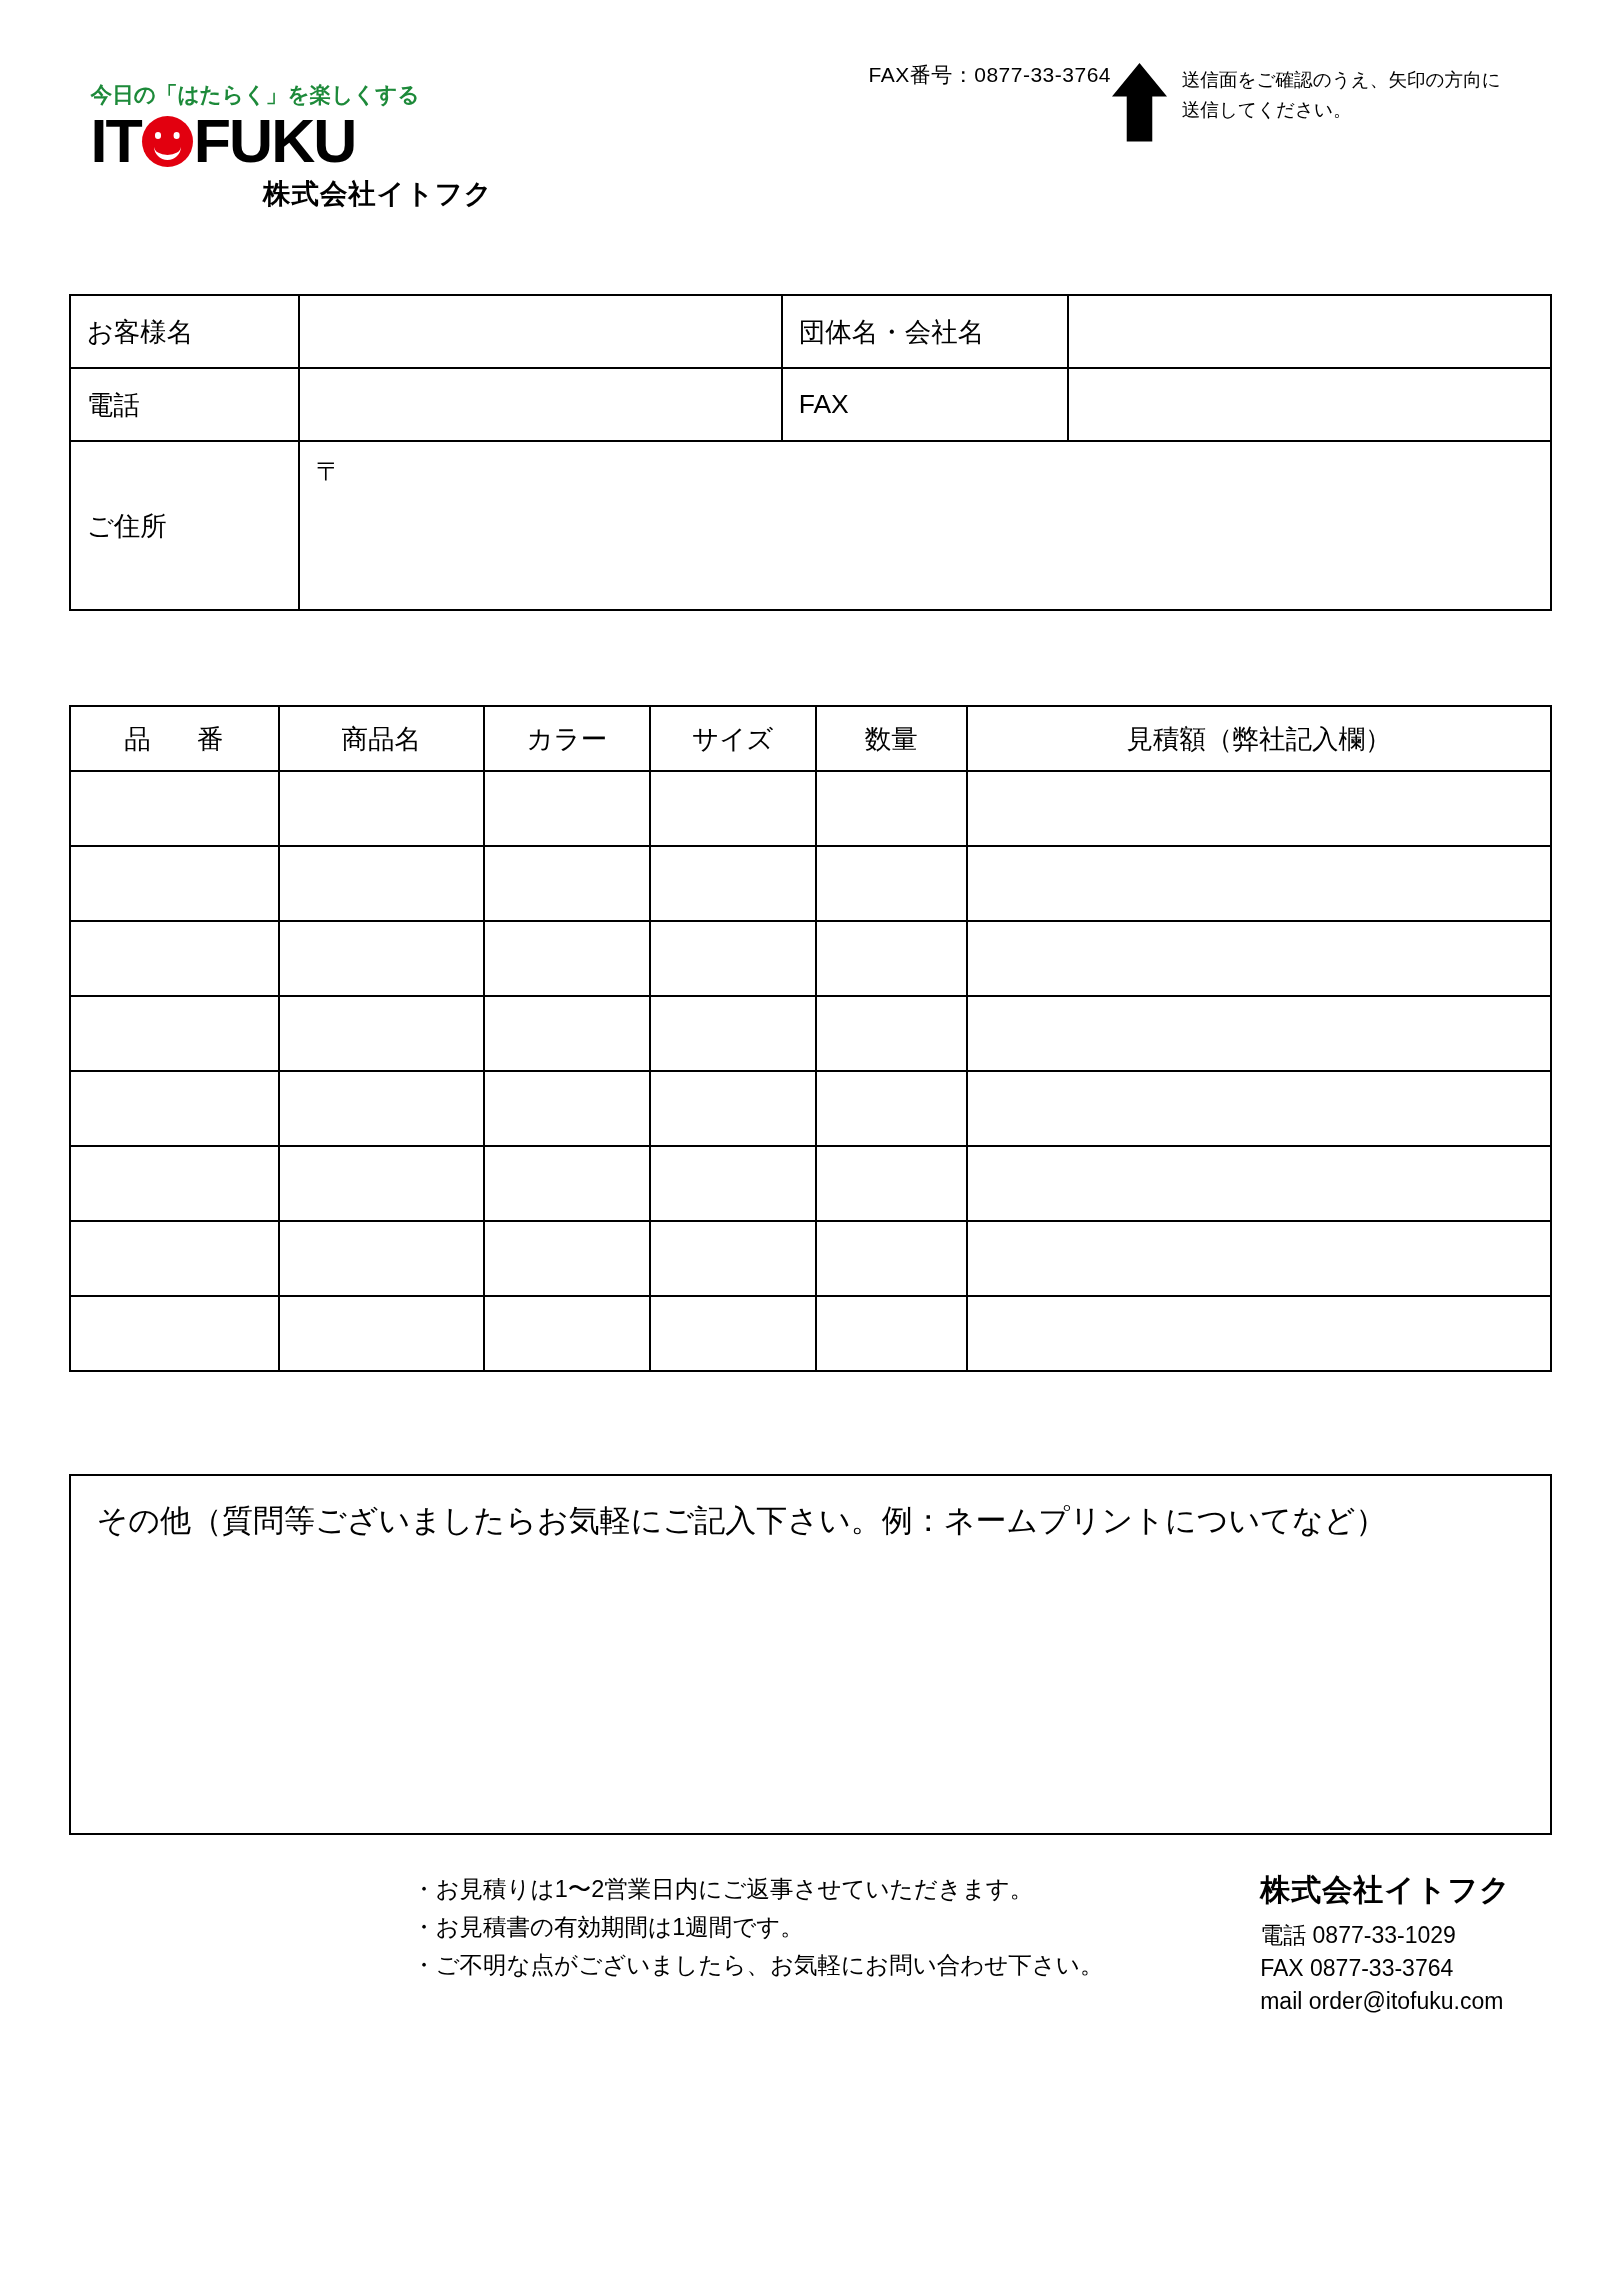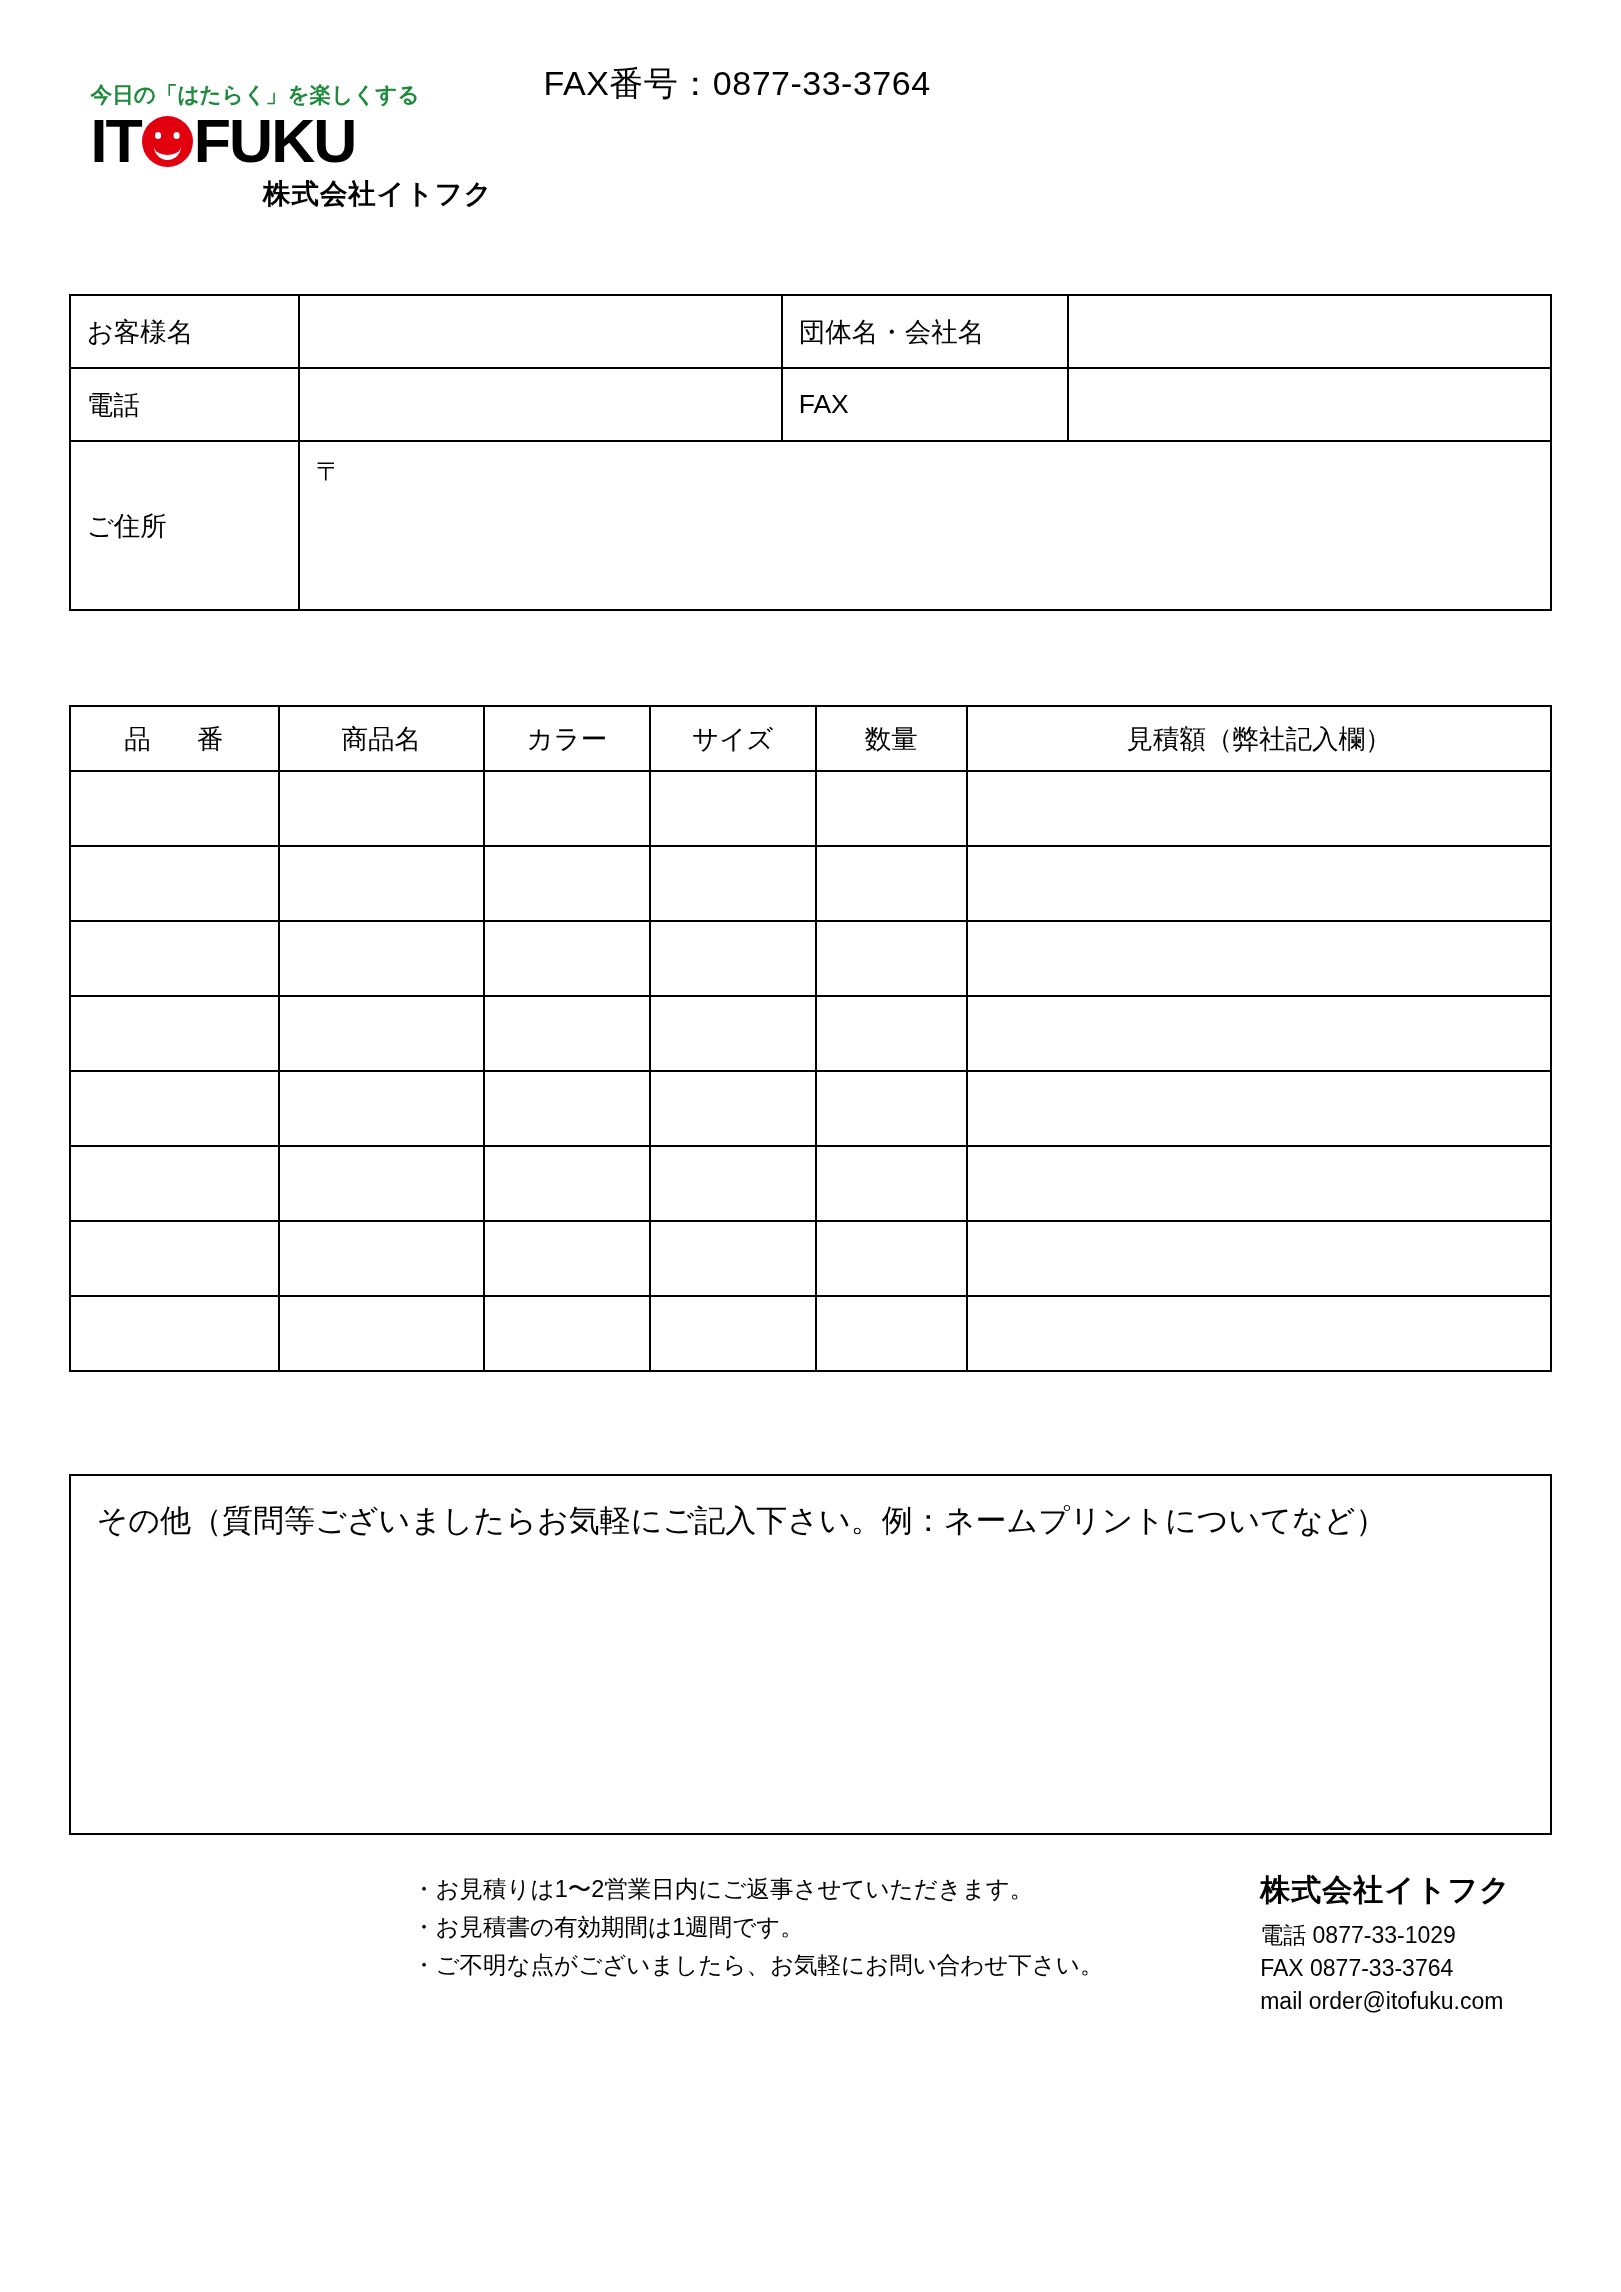--- a/index.html
+++ b/index.html
@@ -95,22 +95,23 @@
     padding-left: 41px;
     flex: 1;
   }
   .title-main {
     font-size: 39px;
     font-weight: bold;
     letter-spacing: 1px;
     margin-bottom: 13.7px;
   }
   .title-sub {
-    font-size: 34px;
+    font-size: 21px;
     letter-spacing: 0.5px;
+    text-align: right;
   }
   .arrow-note {
     display: flex;
     align-items: flex-start;
     padding-top: 61px;
     width: 441px;
   }
   .arrow-icon {
     width: 57px;
     margin-right: 13.7px;
@@ -230,20 +231,29 @@
         <span class="red-dot"></span>
         <span>FUKU</span>
       </div>
       <div class="logo-company">株式会社イトフク</div>
     </div>
 
     <div class="title-block">
       <div class="title-sub">FAX番号：0877-33-3764</div>
     </div>
 
+    <div class="arrow-note">
+      <svg class="arrow-icon" viewBox="0 0 58 84">
+        <polygon points="29,2 57,36 42,36 42,82 16,82 16,36 1,36" fill="#000"></polygon>
+      </svg>
+      <div class="note-text">
+        <div>送信面をご確認のうえ、矢印の方向に</div>
+        <div>送信してください。</div>
+      </div>
+    </div>
   </div>
 
   <table class="cust-table">
     <tbody>
         <tr>
       <td class="label">お客様名</td>
       <td></td>
       <td class="label2">団体名・会社名</td>
       <td></td>
     </tr>

